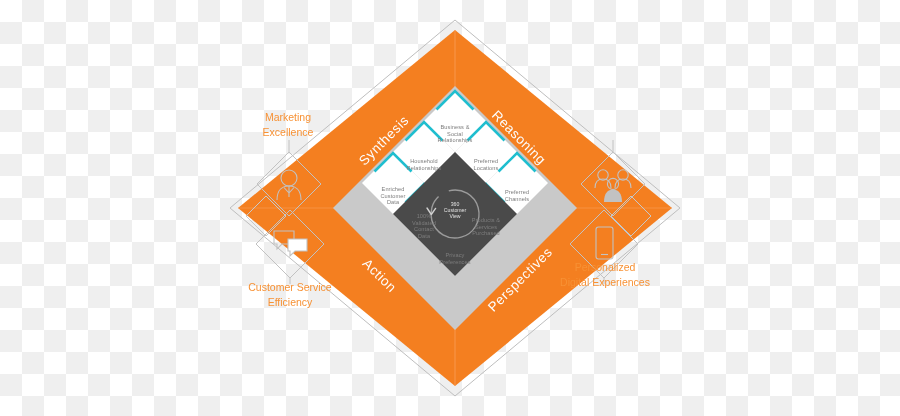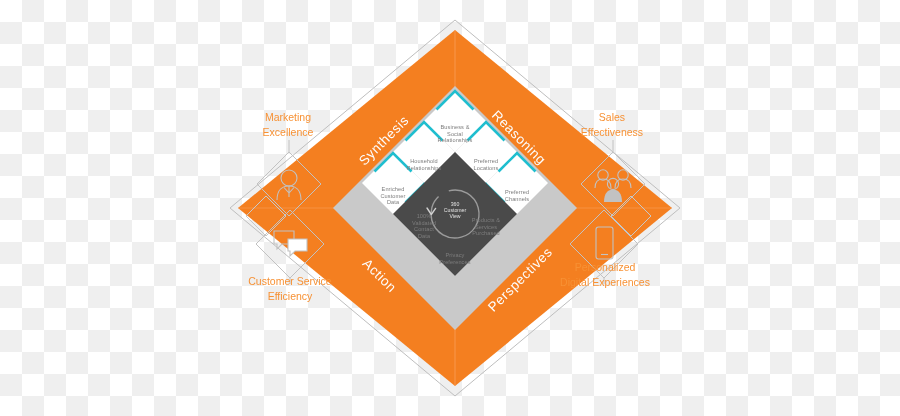--- a/index.html
+++ b/index.html
@@ -125,25 +125,23 @@
   </svg>
 
   <svg class="abs" style="left:248px;top:208px;" width="84" height="76" viewBox="0 0 84 76">
     <polygon points="42,2 76,36 42,70 8,36" fill="none" stroke="#C2C2C2" stroke-width="1"></polygon>
     <line x1="42" y1="70" x2="42" y2="76" stroke="#C2C2C2" stroke-width="1"></line>
     <g stroke="#C2C2C2" stroke-width="1.1" fill="none">
       <path d="M26,23 H46 V36 H34 L29,41 V36 H26 Z"></path>
       <path d="M40,31 H59 V43 H47 L42,48 V43 H40 Z" fill="#fff"></path>
     </g>
   </svg>
-  <div class="lbl" style="left:230px;top:274px;width:120px;white-space:pre-line;text-align:center;">Customer Service
+  <div class="lbl" style="left:230px;top:280px;width:120px;white-space:pre-line;text-align:center;">Customer Service
 Efficiency</div>
 
-  <div class="lbl" style="left:562px;top:110px;width:100px;white-space:pre-line;">Sales
-Effectiveness</div>
   <svg class="abs" style="left:570px;top:140px;" width="86" height="76" viewBox="0 0 86 76">
     <line x1="43" y1="0" x2="43" y2="12" stroke="#C2C2C2" stroke-width="1"></line>
     <polygon points="43,12 75,44 43,76 11,44" fill="none" stroke="#C2C2C2" stroke-width="1"></polygon>
     <g stroke="#C2C2C2" stroke-width="1.1" fill="none">
       <circle cx="33" cy="35" r="5.2"></circle>
       <path d="M25,48 C25,41.5 28.6,39 33,39 C37.4,39 41,41.5 41,48"></path>
       <circle cx="53" cy="35" r="5.2"></circle>
       <path d="M45,48 C45,41.5 48.6,39 53,39 C57.4,39 61,41.5 61,48"></path>
       <circle cx="43" cy="44" r="5.6"></circle>
       <path d="M34,62 C34,53 38,49.5 43,49.5 C48,49.5 52,53 52,62 Z" fill="#C2C2C2" stroke="none"></path>

